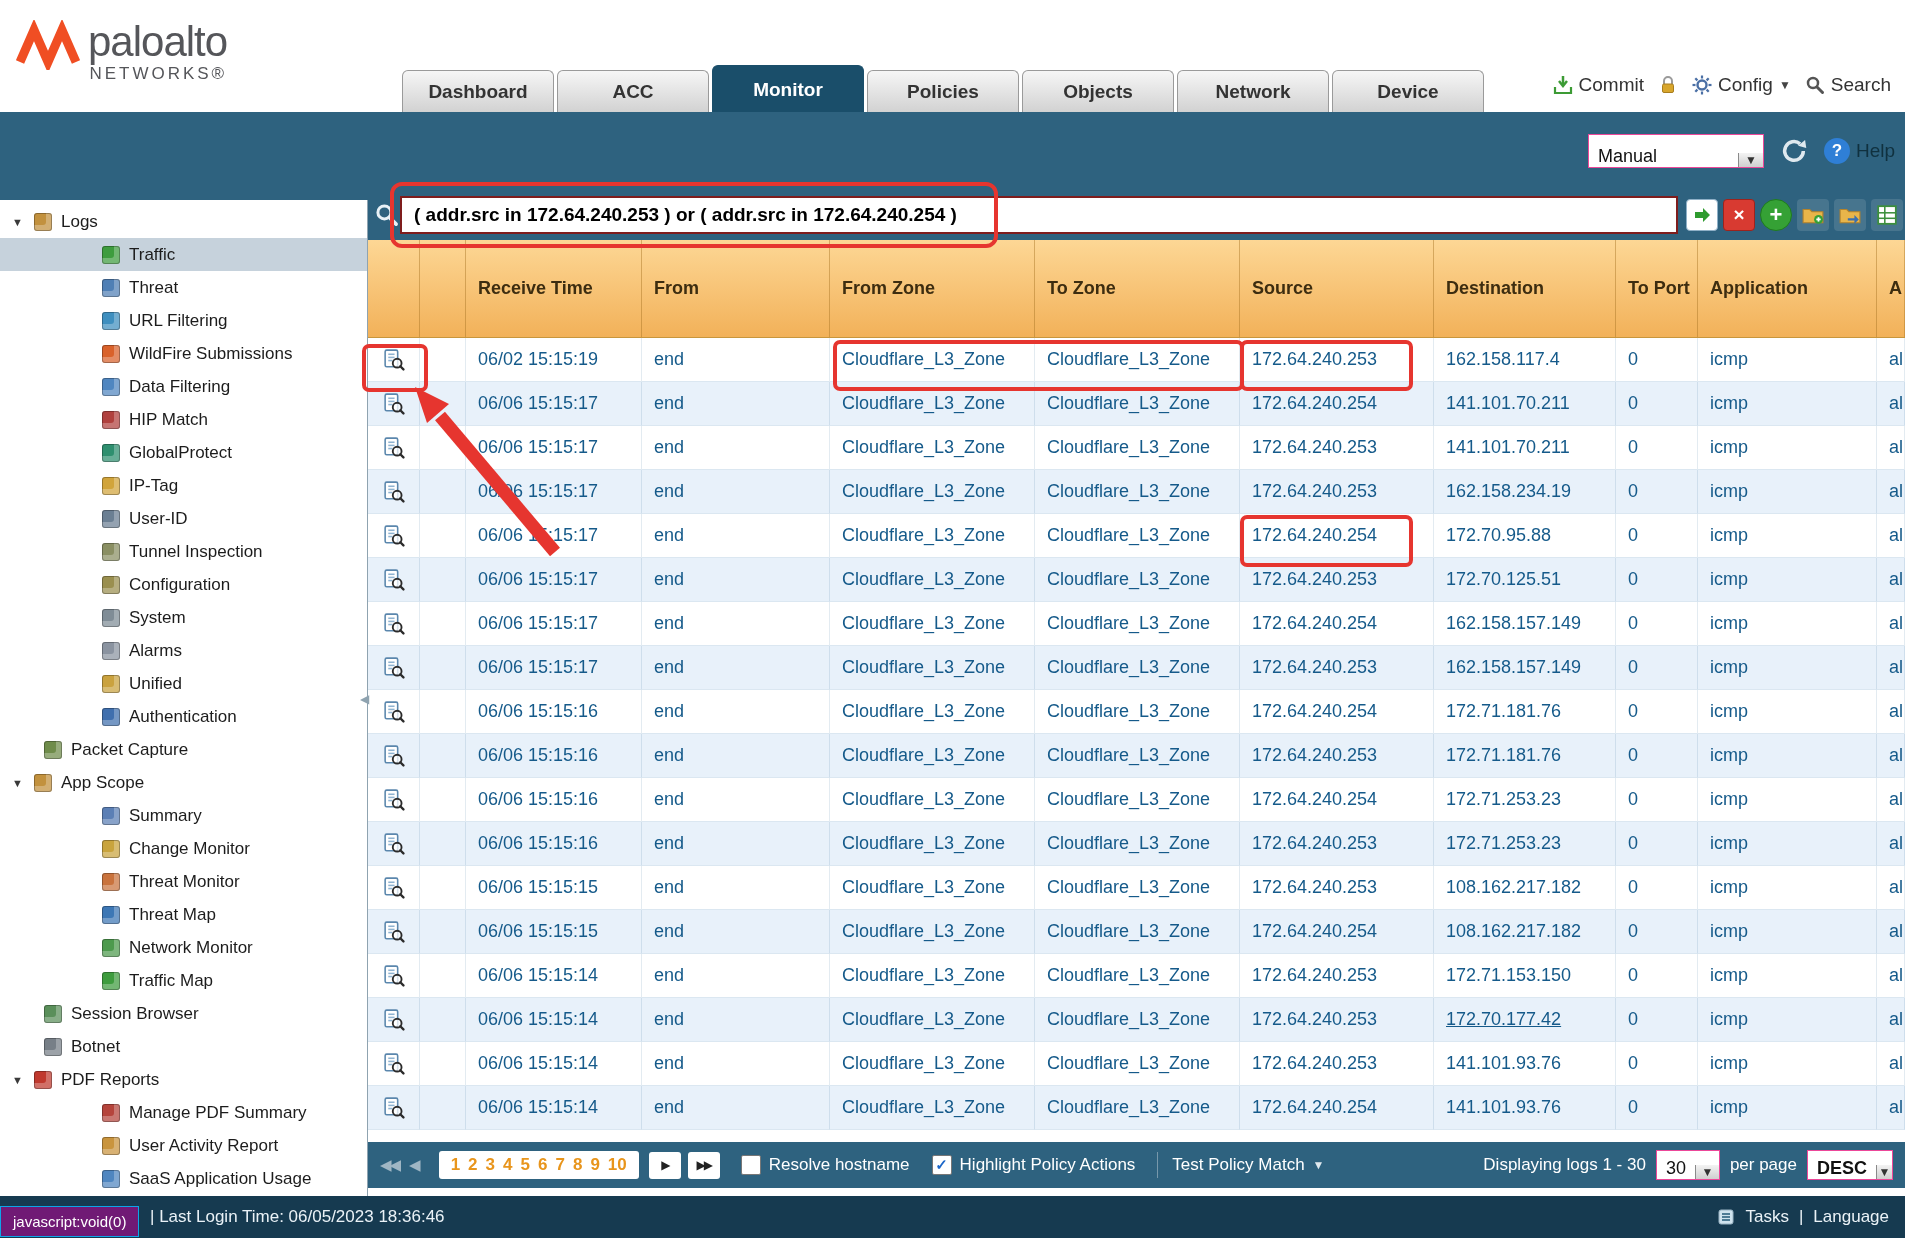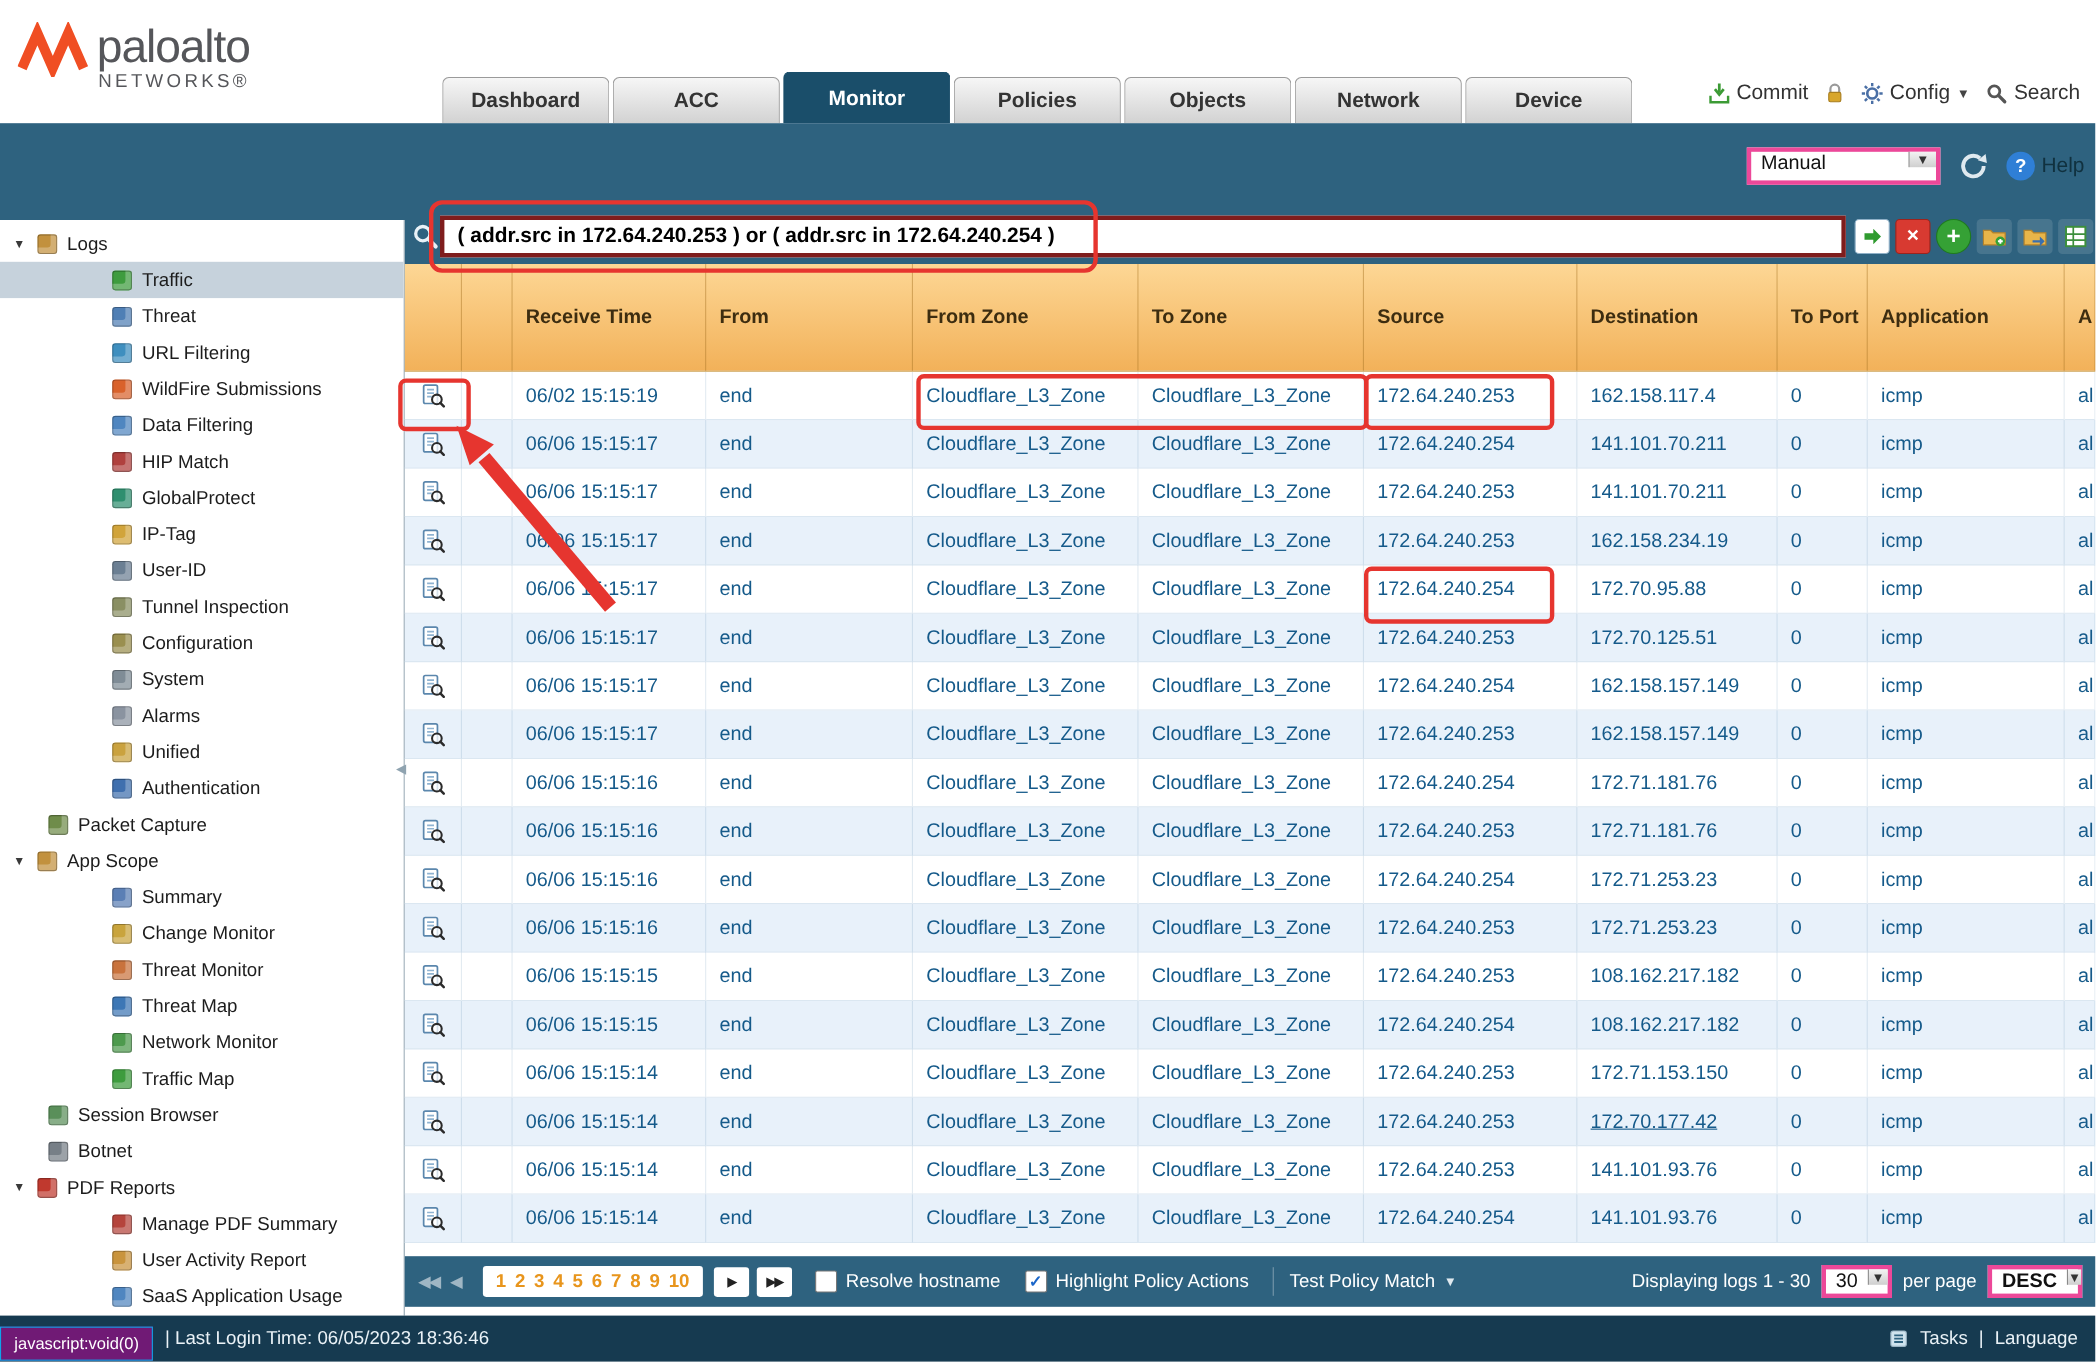--- a/index.html
+++ b/index.html
@@ -18,33 +18,33 @@
        border-radius:6px 6px 0 0;margin-right:3px;box-sizing:border-box;cursor:pointer;}
   .tab.active{background:#1a4e6a;color:#fff;border-color:#1a4e6a;height:47px;line-height:47px;}
   .hdr-actions{position:absolute;right:14px;bottom:16px;display:flex;align-items:center;gap:14px;
                font-size:19px;color:#333;}
   .act{display:flex;align-items:center;gap:6px;cursor:pointer;}
   .caret{font-size:12px;color:#444;}
 
   
   .band{position:absolute;left:0;top:112px;width:1905px;height:128px;background:#2e627f;}
   .toolbar{position:absolute;top:134px;right:10px;display:flex;align-items:center;gap:16px;}
-  .dd{background:#fff;border:4px solid #ec4899;height:34px;display:flex;align-items:flex-start;box-sizing:border-box;}
+  .dd{background:#fff;border:1px solid #ec4899;height:34px;display:flex;align-items:flex-end;box-sizing:border-box;}
   .dd .sv{flex:1;padding:0 9px;font-size:18px;color:#111;display:flex;align-items:center;white-space:nowrap;}
   .dd .car{width:24px;background:linear-gradient(#f3f3f3,#cfcfcf);border-left:1px solid #8a8a8a;
            display:flex;align-items:center;justify-content:center;font-size:12px;color:#333;cursor:pointer;}
   .dd-manual{width:176px;}
   .help-ic{width:26px;height:26px;border-radius:50%;background:#2f7fd6;color:#fff;font-weight:700;
            display:flex;align-items:center;justify-content:center;font-size:17px;}
   .help-txt{font-size:19px;color:#10313f;}
 
   
   .f-mag{position:absolute;left:374px;top:202px;}
   .fquery{position:absolute;left:400px;top:196px;width:1278px;height:38px;box-sizing:border-box;
-          border:4px solid #7f1d1d;background:#fff;padding:0 12px;font-size:19px;font-weight:700;color:#000;
+          border:2px solid #7f1d1d;background:#fff;padding:0 12px;font-size:19px;font-weight:700;color:#000;
           font-family:"Liberation Sans",sans-serif;}
   .fbtns{position:absolute;left:1686px;top:199px;display:flex;gap:5px;}
   .b32{width:32px;height:32px;border-radius:4px;display:flex;align-items:center;justify-content:center;
        box-sizing:border-box;cursor:pointer;font-weight:700;}
   .b-apply{background:#fff;border:1px solid #8fb0c7;}
   .b-clear{background:#d83a31;color:#fff;font-size:19px;border:1px solid #9c231d;}
   .b-add{background:#35a135;color:#fff;font-size:22px;border-radius:50%;border:1px solid #1f7a1f;}
   .b-plain{background:rgba(255,255,255,.12);}
 
   

